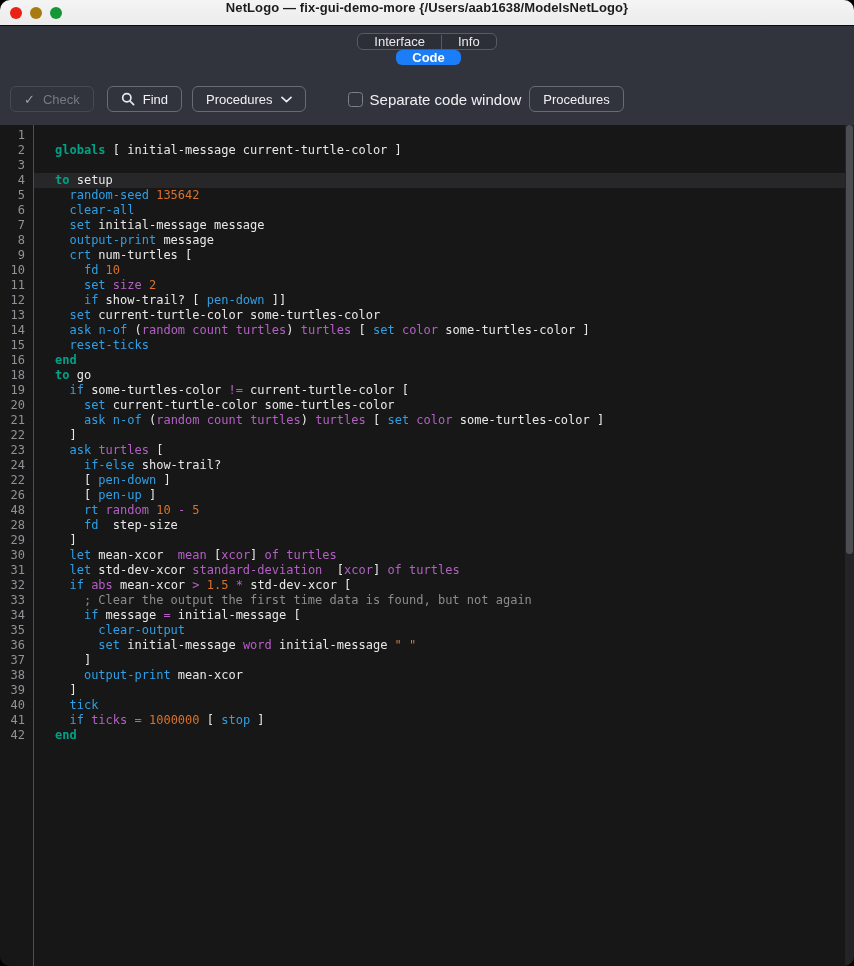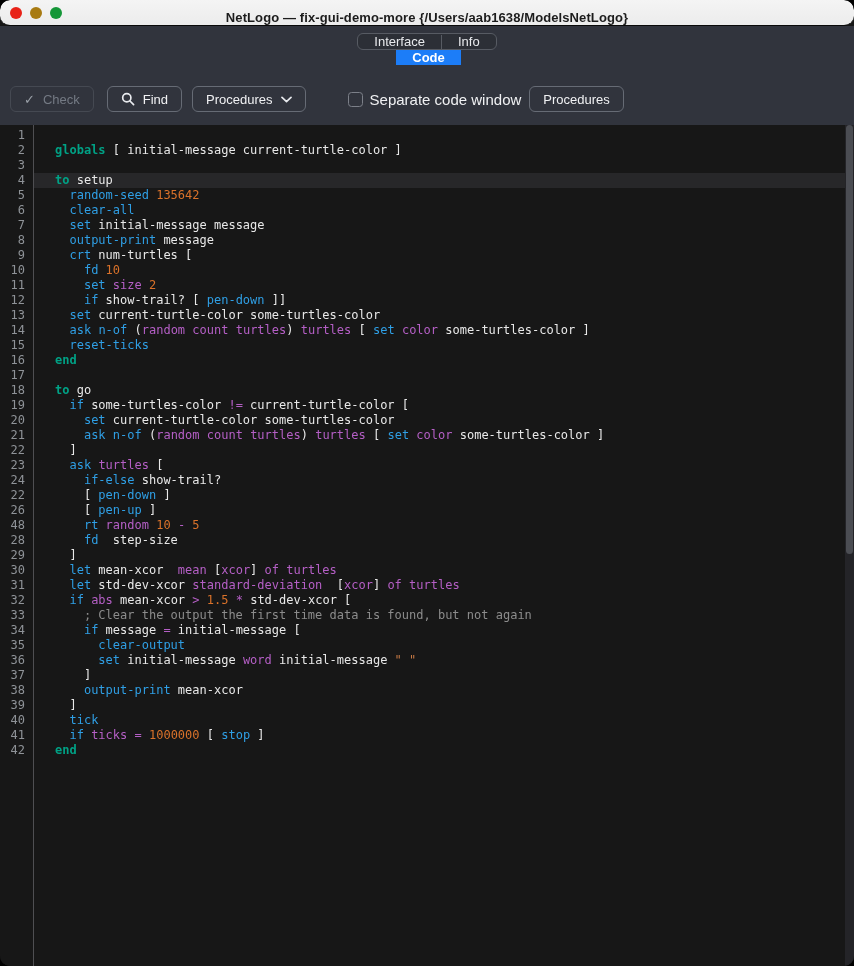--- a/index.html
+++ b/index.html
@@ -6,23 +6,22 @@
   *{box-sizing:border-box;}
   .window{
     width:854px;height:966px;position:relative;overflow:hidden;
     border-radius:10px;
     font-family:"Liberation Sans", sans-serif;
     background:#171717;
   }
   
   .titlebar{
     height:26px;background:linear-gradient(#f4f4f4,#ececec);
-    display:flex;align-items:flex-end;position:relative;
+    display:flex;align-items:flex-start;position:relative;
     border-bottom:1px solid #0a0a0a;
-    border-radius:10px;
   }
   .traffic{display:flex;gap:8px;margin-left:10px;position:absolute;left:0;top:7px;}
   .light{width:12px;height:12px;border-radius:50%;}
   .light.red{background:#e82217;}
   .light.yellow{background:#a87b12;}
   .light.green{background:#159738;}
   .wintitle{
     width:100%;text-align:center;font-size:13px;font-weight:700;color:#1c1c1c;
     letter-spacing:.1px;
   }
@@ -33,21 +32,21 @@
     display:flex;align-items:center;height:22px;
     border:1px solid #575b63;border-radius:6px;background:#2c2f36;
   }
   .tab{
     padding:0 16px;height:100%;display:flex;align-items:center;
     color:#e8eaed;font-size:13px;cursor:default;
   }
   .tab-divider{width:1px;height:14px;background:#575b63;}
   .tab-active{
     margin-left:3px;height:32px;display:flex;align-items:center;
-    padding:0 16px;border-radius:0;background:var(--tab_active);
+    padding:0 16px;border-radius:6px;background:var(--tab_active);
     color:#fff;font-size:13px;font-weight:600;
   }
   .toolbar{
     display:flex;align-items:center;height:26px;margin-top:27px;margin-left:10px;
   }
   .btn{
     display:flex;align-items:center;height:26px;border-radius:6px;
     border:1px solid #666b75;background:transparent;color:#f0f1f3;
     font-size:13px;padding:0 13px;gap:8px;font-family:"Liberation Sans",sans-serif;
   }
@@ -208,24 +207,20 @@
         </div>
         <div class="line">
           <span class="ln">15</span>
           <span class="codetxt"><span class="tk-def">  </span><span class="tk-cmd">reset-ticks</span></span>
         </div>
         <div class="line">
           <span class="ln">16</span>
           <span class="codetxt"><span class="tk-kw">end</span></span>
         </div>
         <div class="line">
-          <span class="ln">17</span>
-          <span class="codetxt"></span>
-        </div>
-        <div class="line">
           <span class="ln">18</span>
           <span class="codetxt"><span class="tk-kw">to</span><span class="tk-def"> go</span></span>
         </div>
         <div class="line">
           <span class="ln">19</span>
           <span class="codetxt"><span class="tk-def">  </span><span class="tk-cmd">if</span><span class="tk-def"> some-turtles-color </span><span class="tk-rep">!=</span><span class="tk-def"> current-turtle-color [</span></span>
         </div>
         <div class="line">
           <span class="ln">20</span>
           <span class="codetxt"><span class="tk-def">    </span><span class="tk-cmd">set</span><span class="tk-def"> current-turtle-color some-turtles-color</span></span>

